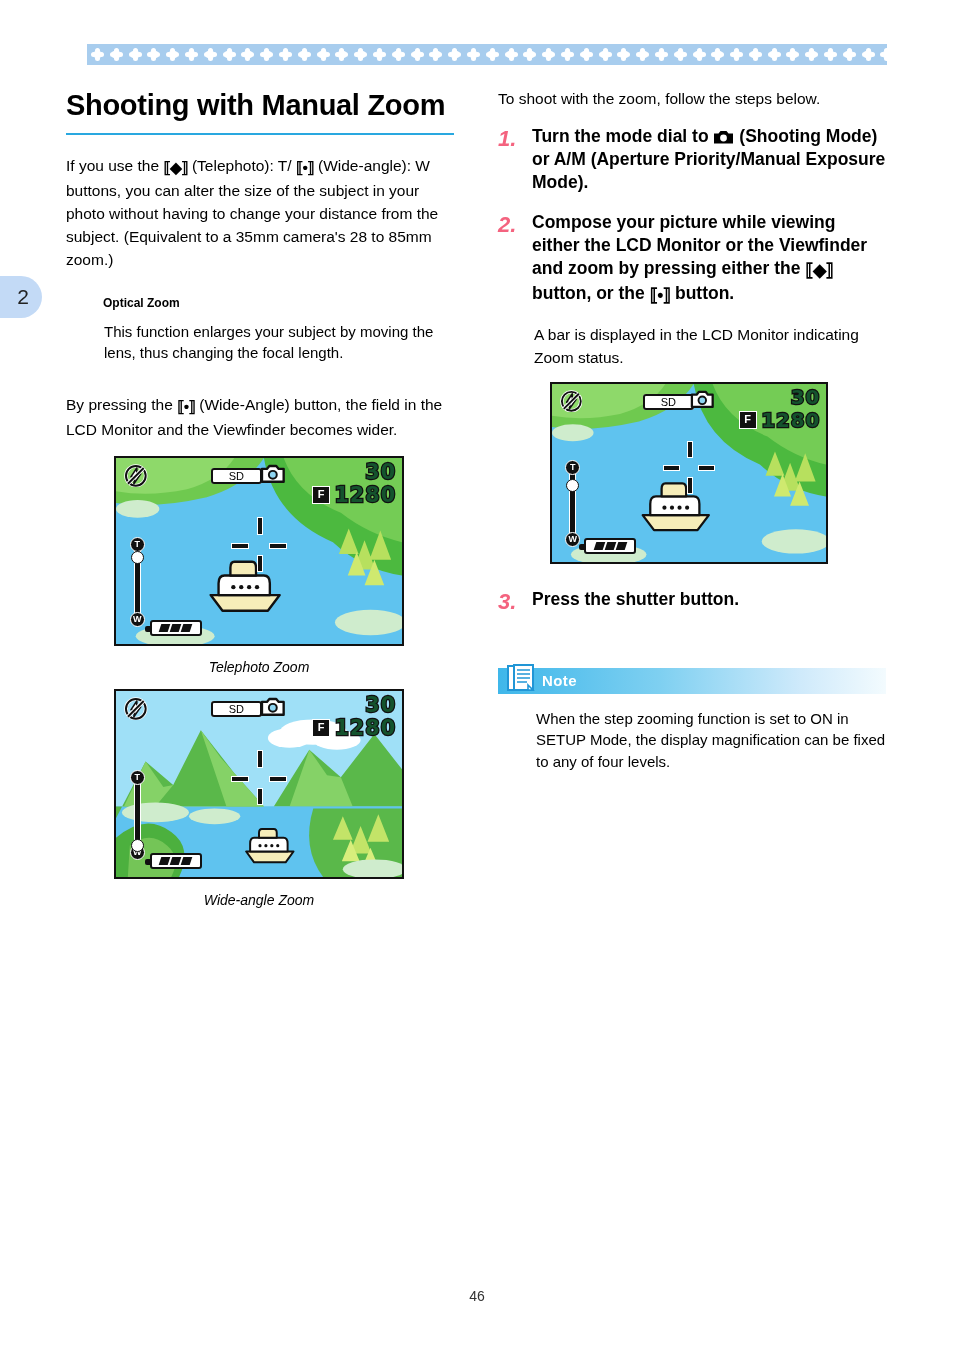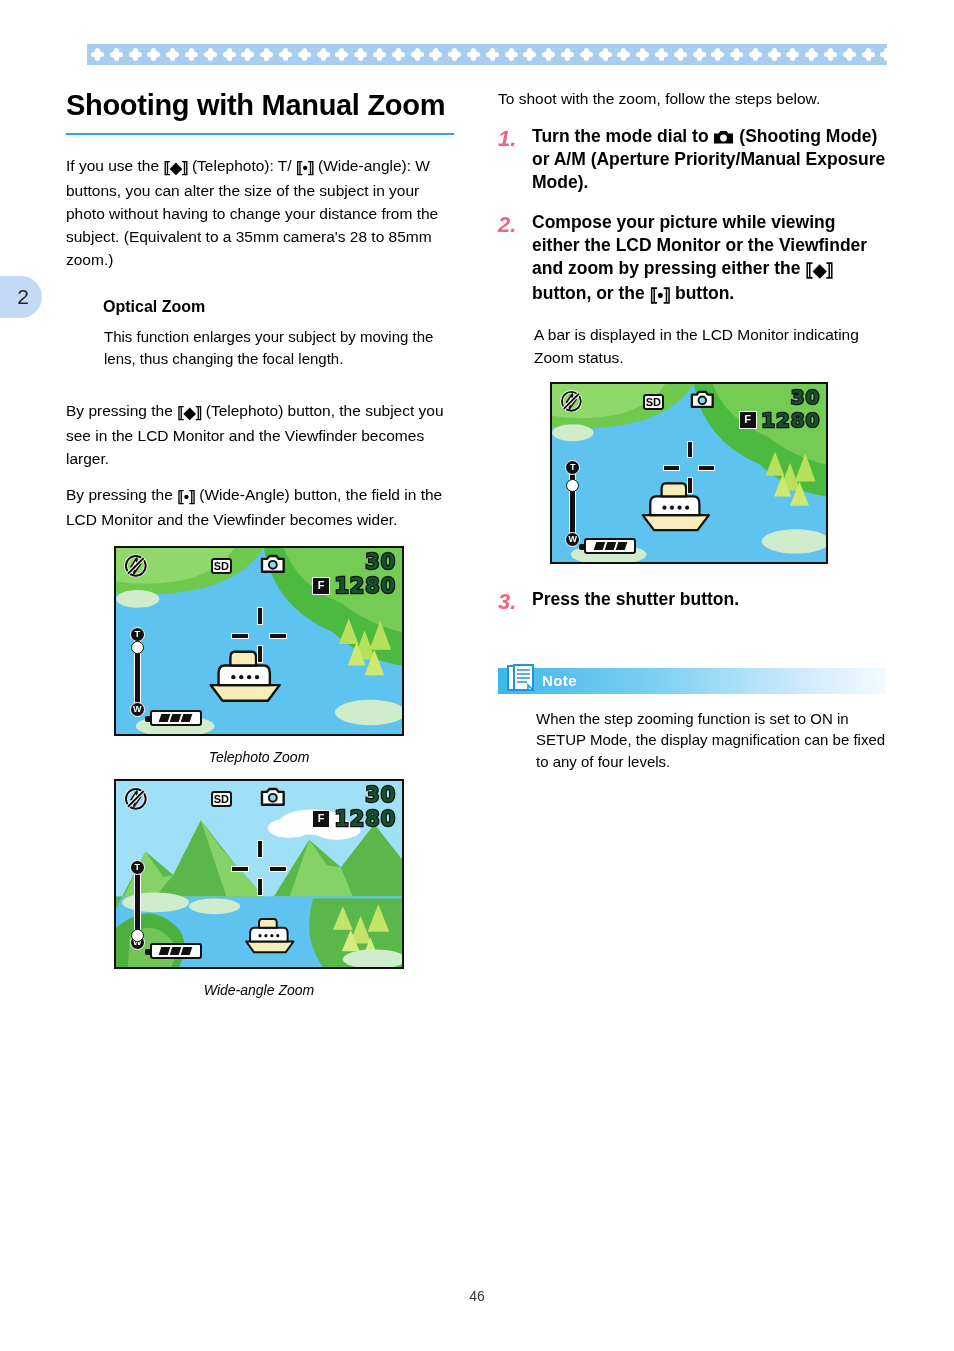--- a/index.html
+++ b/index.html
@@ -70,21 +70,21 @@
   .callout .ctitle{
     color:#ffffff; font-weight:bold; font-size:15px;
     margin-left:44px; letter-spacing:0.4px;
   }
   .callout .cicon{
     position:absolute; left:6px; top:-5px; width:34px; height:32px;
   }
   .callout-body{
     padding:10px 0 4px 38px; font-size:15px; line-height:1.45;
   }
-  .callout-body .sub{ font-weight:bold; font-size:16px; margin:0 0 8px -1px; }
+  .callout-body .sub{ font-weight:bold; font-size:12px; margin:0 0 8px -1px; }
   .callout-body p{ margin:0; }
 
   
   .step{ display:flex; margin:0 0 17px 0; }
   .step .num{
     color:#f4637f; font-weight:bold; font-style:italic;
     font-size:22px; width:34px; flex:0 0 34px; line-height:1.25;
   }
   .step .txt{
     font-weight:bold; font-size:17.5px; line-height:1.32;
@@ -146,21 +146,21 @@
     letter-spacing:1px;
   }
   .fbadge{
     display:inline-block; background:#111; color:#fff;
     width:16px; height:16px; line-height:15px; text-align:center;
     font-size:11px; font-weight:bold; vertical-align:4px;
     border:1.5px solid #fff; box-sizing:content-box;
   }
   .sdbadge{
     background:#fff; border:2px solid #111; border-radius:3px;
-    font-size:11px; font-weight:bold; padding:0 1px; line-height:14px;
+    font-size:11px; font-weight:normal; padding:0 16px; line-height:14px;
   }
 
   .pagenum{
     position:absolute; left:0; right:0; top:1288px; text-align:center;
     font-size:14px; color:#333;
   }
 </style>
 </head>
 <body>
 
@@ -480,21 +480,20 @@
 
   <p class="body">If you use the <span class="btn-glyph">⟦◆⟧</span> (Telephoto): T/ <span class="btn-glyph">⟦•⟧</span> (Wide-angle): W buttons, you can alter the size of the subject in your photo without having to change your distance from the subject. (Equivalent to a 35mm camera's 28 to 85mm zoom.)</p>
 
   <div class="callout-body">
     <div class="sub">Optical Zoom</div>
     <p>This function enlarges your subject by moving the lens, thus changing the focal length.</p>
   </div>
 
   <div style="height:26px"></div>
 
-  <p class="body">By pressing the <span class="btn-glyph">⟦◆⟧</span> (Telephoto) button, the subject you see in the LCD Monitor and the Viewfinder becomes larger.</p>
 
   <p class="body">By pressing the <span class="btn-glyph">⟦•⟧</span> (Wide-Angle) button, the field in the LCD Monitor and the Viewfinder becomes wider.</p>
 
   <div class="lcd-wrap" style="margin-top:6px;">
     <div class="lcd" id="lcd-tele" style="width:290px;height:190px;margin-left:48px;">
         <svg viewBox="0 0 290 190" preserveAspectRatio="none" width="100%" height="100%" style="position: absolute; left: 0px; top: 0px;">
       <rect x="0" y="0" width="290" height="190" fill="#5fc3ef"></rect>
       <path d="M0 0 H150 q-18 28 -58 40 Q40 52 0 46 Z" fill="#6fc94f"></path>
       <path d="M0 0 H120 q-14 22 -48 32 Q34 40 0 34 Z" fill="#8ed96a"></path>
       <path d="M150 0 H290 V120 q-40 -6 -70 -34 Q160 60 150 0 Z" fill="#4cb93f"></path>

